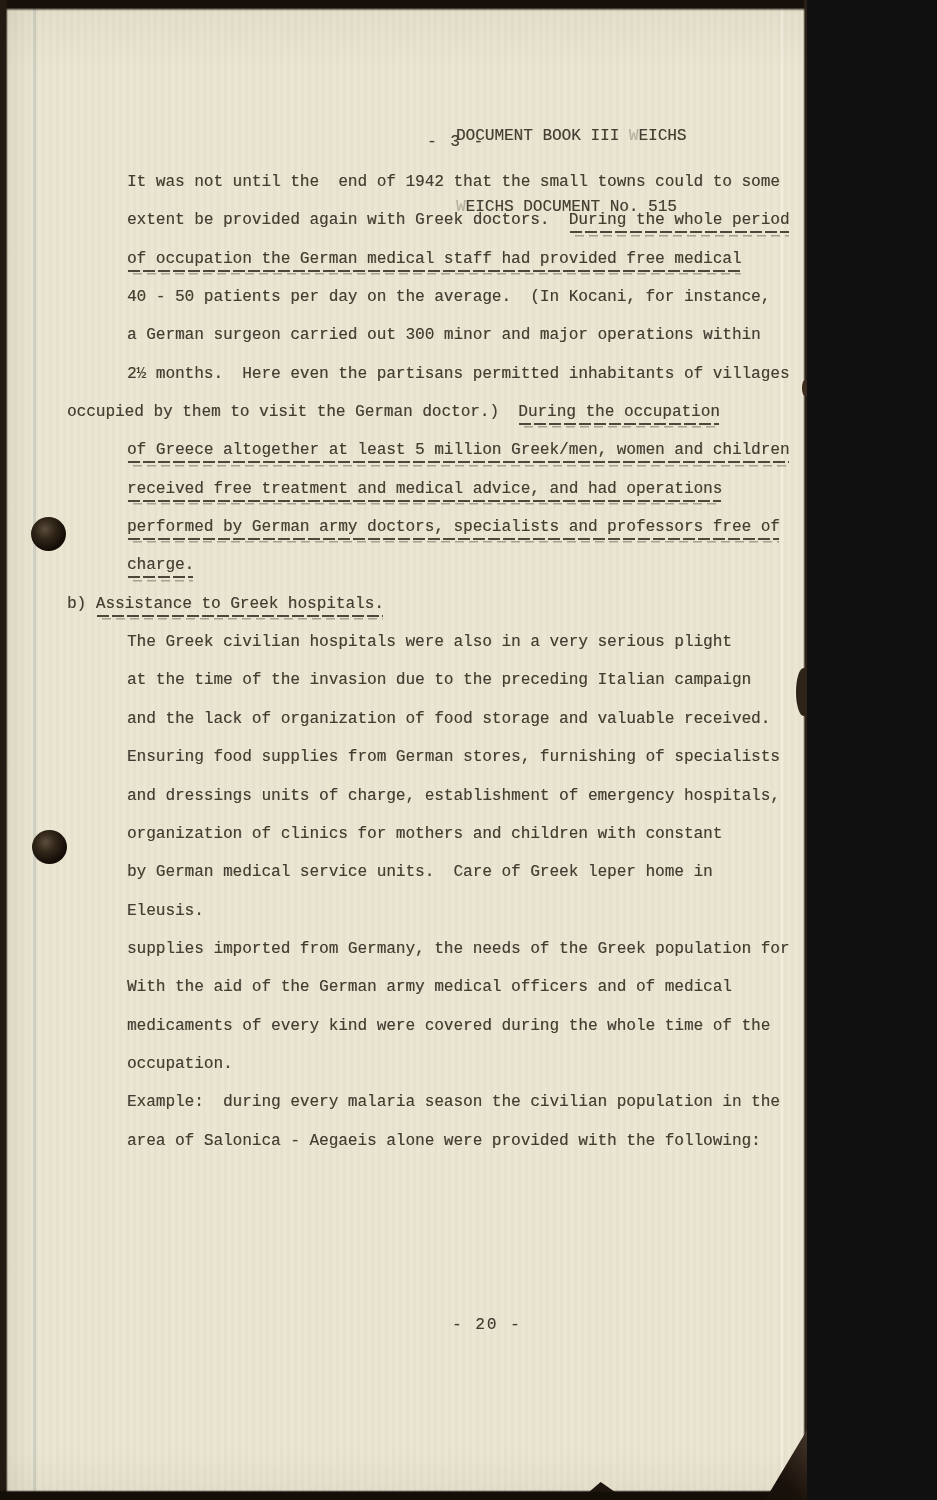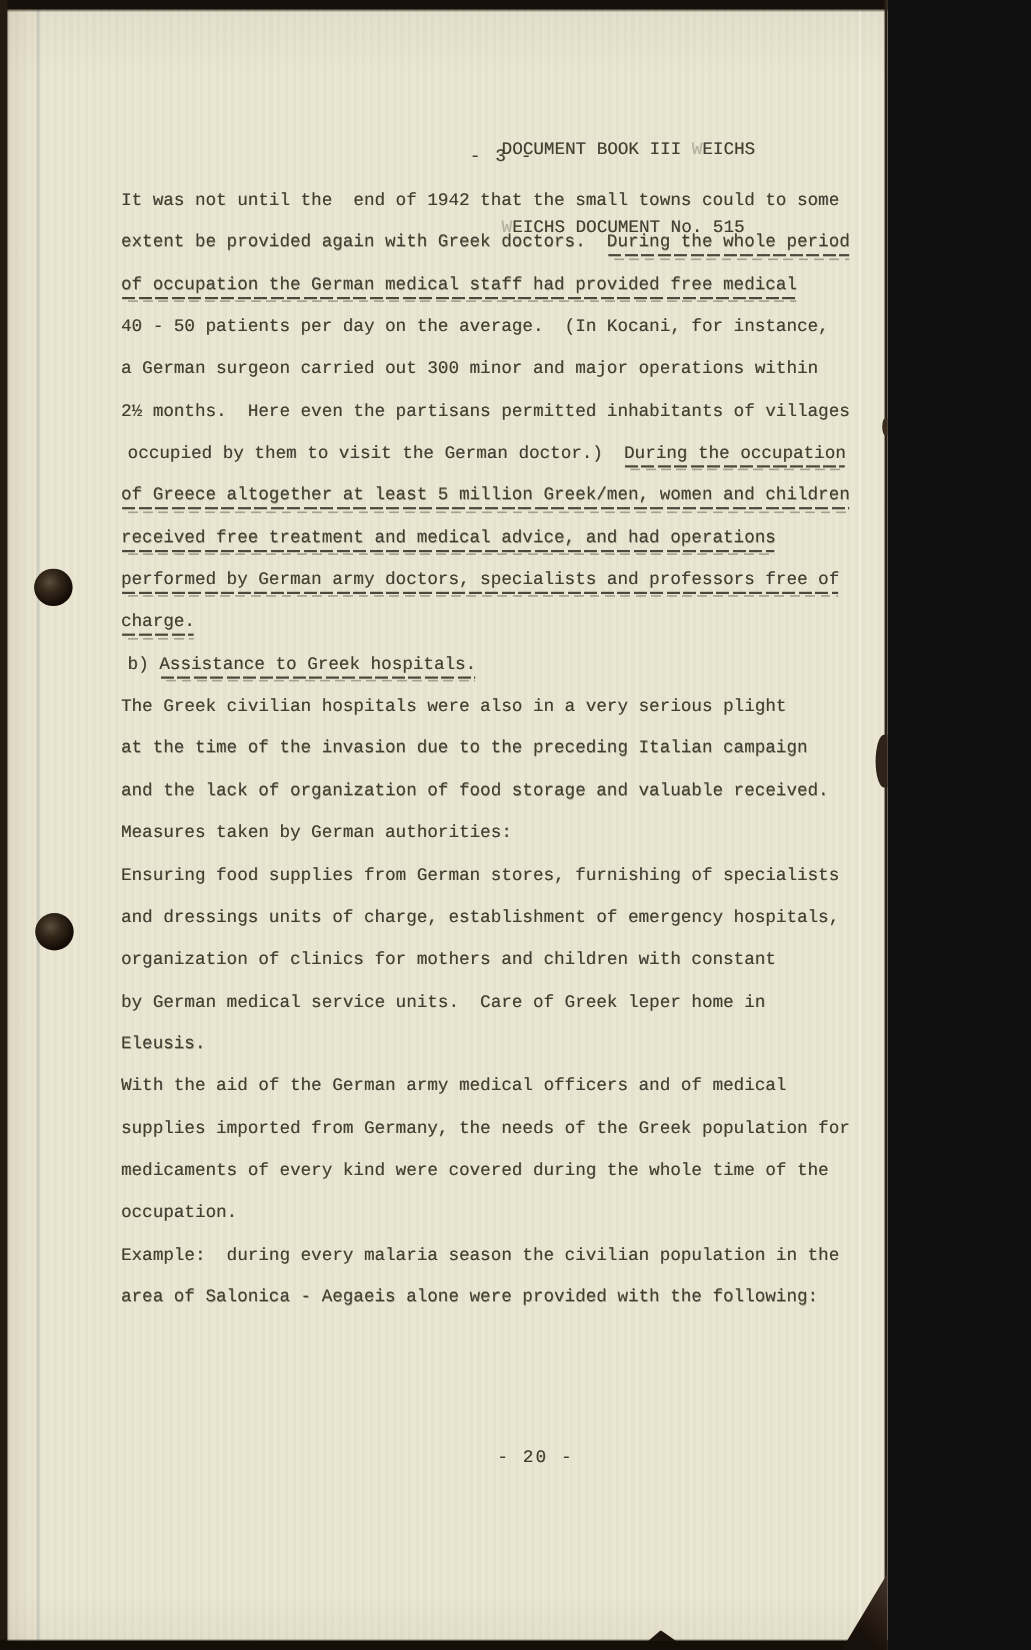--- a/index.html
+++ b/index.html
@@ -41,22 +41,22 @@
   .crease-2{left:781px;width:2px;background:rgba(252,250,240,0.35);}
   .crease-3{left:899px;width:2px;background:rgba(252,250,240,0.40);}
 
   .doc-header{position:absolute;top:78px;left:456px;line-height:23.5px;white-space:pre;z-index:2;}
   .faint{opacity:0.30;}
   .page-marker{position:absolute;top:133px;left:427px;z-index:2;white-space:pre;letter-spacing:2px;}
   .footer-marker{position:absolute;top:1316px;left:452px;z-index:2;white-space:pre;letter-spacing:2px;}
 
   .body{position:absolute;top:163px;left:0;right:0;z-index:2;}
   .tline{height:38.35px;line-height:38.35px;white-space:pre;}
-  .ind-main{padding-left:110px;}
-  .ind-out{padding-left:116px;}
+  .ind-main{padding-left:110px;margin-left:17px;}
+  .ind-out{padding-left:67px;}
   .seg{display:inline-block;height:38.35px;line-height:38.35px;position:relative;}
   .u::after{
     content:"";position:absolute;left:1px;right:1px;top:30px;height:6px;
     background-image:
       repeating-linear-gradient(90deg, rgba(55,50,39,0.88) 0 12px, rgba(55,50,39,0) 12px 15px),
       repeating-linear-gradient(90deg, rgba(55,50,39,0.38) 0 9px, rgba(55,50,39,0) 9px 14px);
     background-size:100% 2.2px,100% 1.5px;
     background-position:0 0,5px 3.4px;
     background-repeat:no-repeat,no-repeat;
   }
@@ -97,28 +97,27 @@
       <div class="tline ind-main"><span class="seg">2½ months.  Here even the partisans permitted inhabitants of villages</span></div>
       <div class="tline ind-out"><span class="seg">occupied by them to visit the German doctor.)  </span><span class="seg u">During the occupation</span></div>
       <div class="tline ind-main"><span class="seg u">of Greece altogether at least 5 million Greek/men, women and children</span></div>
       <div class="tline ind-main"><span class="seg u">received free treatment and medical advice, and had operations</span></div>
       <div class="tline ind-main"><span class="seg u">performed by German army doctors, specialists and professors free of</span></div>
       <div class="tline ind-main"><span class="seg u">charge.</span></div>
       <div class="tline ind-out"><span class="seg">b) </span><span class="seg u">Assistance to Greek hospitals.</span></div>
       <div class="tline ind-main"><span class="seg">The Greek civilian hospitals were also in a very serious plight</span></div>
       <div class="tline ind-main"><span class="seg">at the time of the invasion due to the preceding Italian campaign</span></div>
       <div class="tline ind-main"><span class="seg">and the lack of organization of food storage and valuable received.</span></div>
-      <div class="tline ind-main"><span class="seg">Measures taken by German authorities:</span></div>
       <div class="tline ind-main"><span class="seg">Ensuring food supplies from German stores, furnishing of specialists</span></div>
       <div class="tline ind-main"><span class="seg">and dressings units of charge, establishment of emergency hospitals,</span></div>
       <div class="tline ind-main"><span class="seg">organization of clinics for mothers and children with constant</span></div>
       <div class="tline ind-main"><span class="seg">by German medical service units.  Care of Greek leper home in</span></div>
       <div class="tline ind-main"><span class="seg">Eleusis.</span></div>
+      <div class="tline ind-main"><span class="seg">supplies imported from Germany, the needs of the Greek population for</span></div>
       <div class="tline ind-main"><span class="seg">With the aid of the German army medical officers and of medical</span></div>
-      <div class="tline ind-main"><span class="seg">supplies imported from Germany, the needs of the Greek population for</span></div>
       <div class="tline ind-main"><span class="seg">medicaments of every kind were covered during the whole time of the</span></div>
       <div class="tline ind-main"><span class="seg">occupation.</span></div>
       <div class="tline ind-main"><span class="seg">Example:  during every malaria season the civilian population in the</span></div>
       <div class="tline ind-main"><span class="seg">area of Salonica - Aegaeis alone were provided with the following:</span></div>
     </main>
 
   <div class="footer-marker">- 20 -</div>
 </div>
 
 </body></html>

